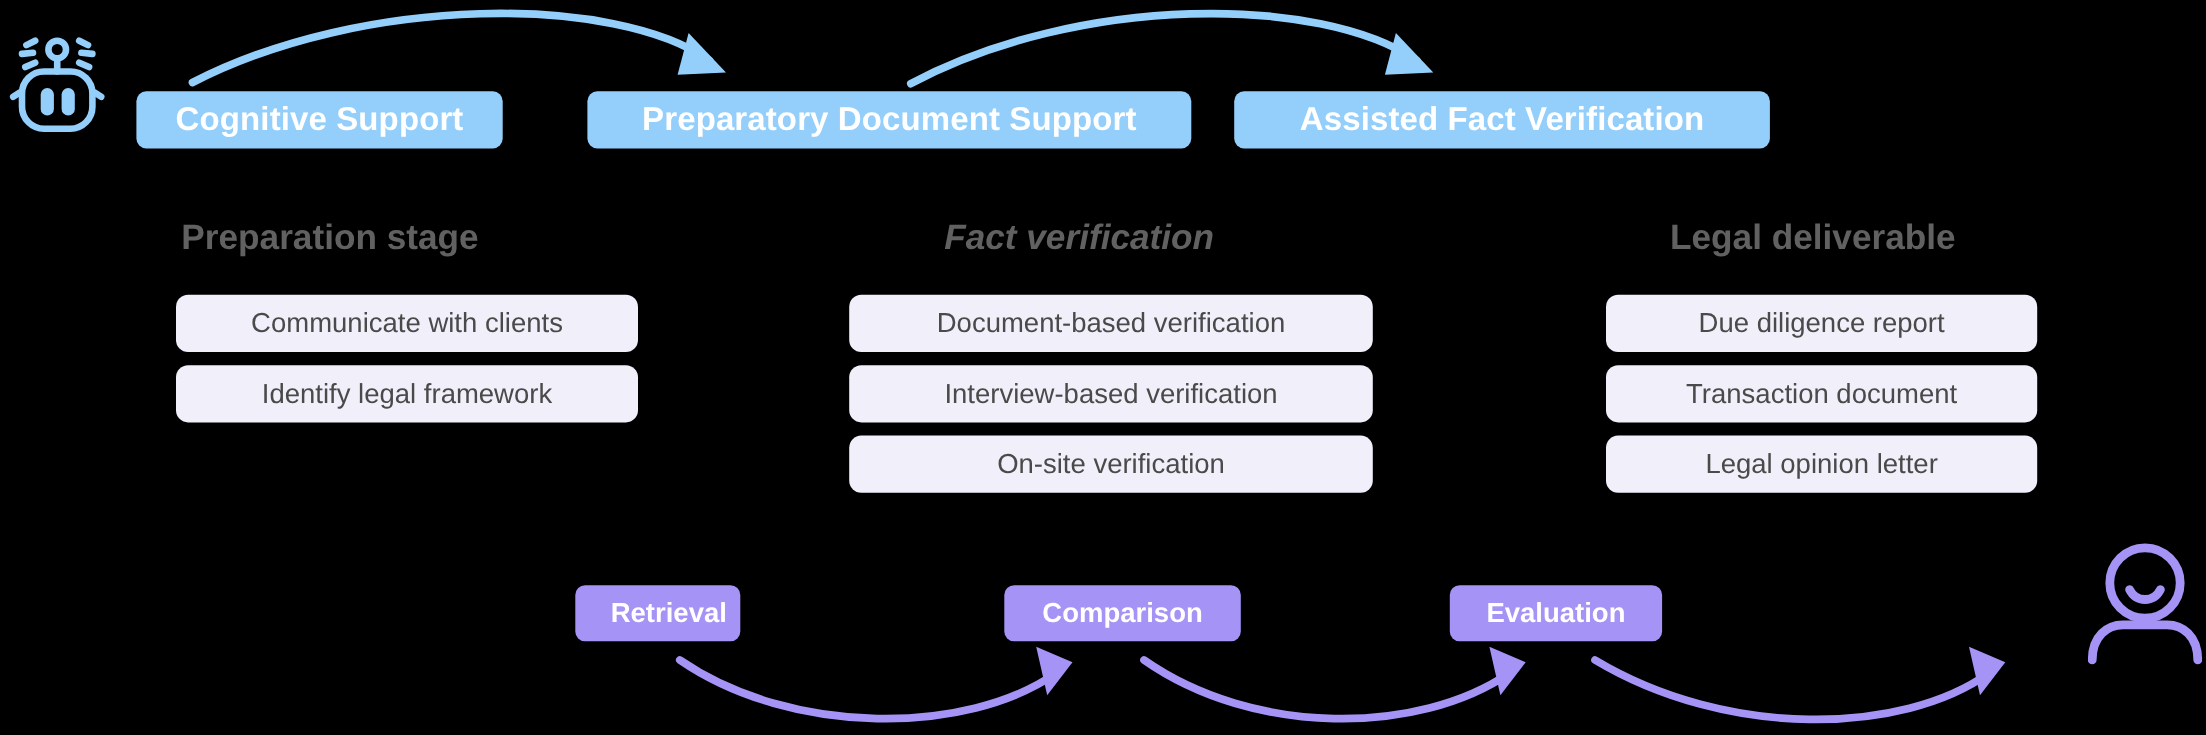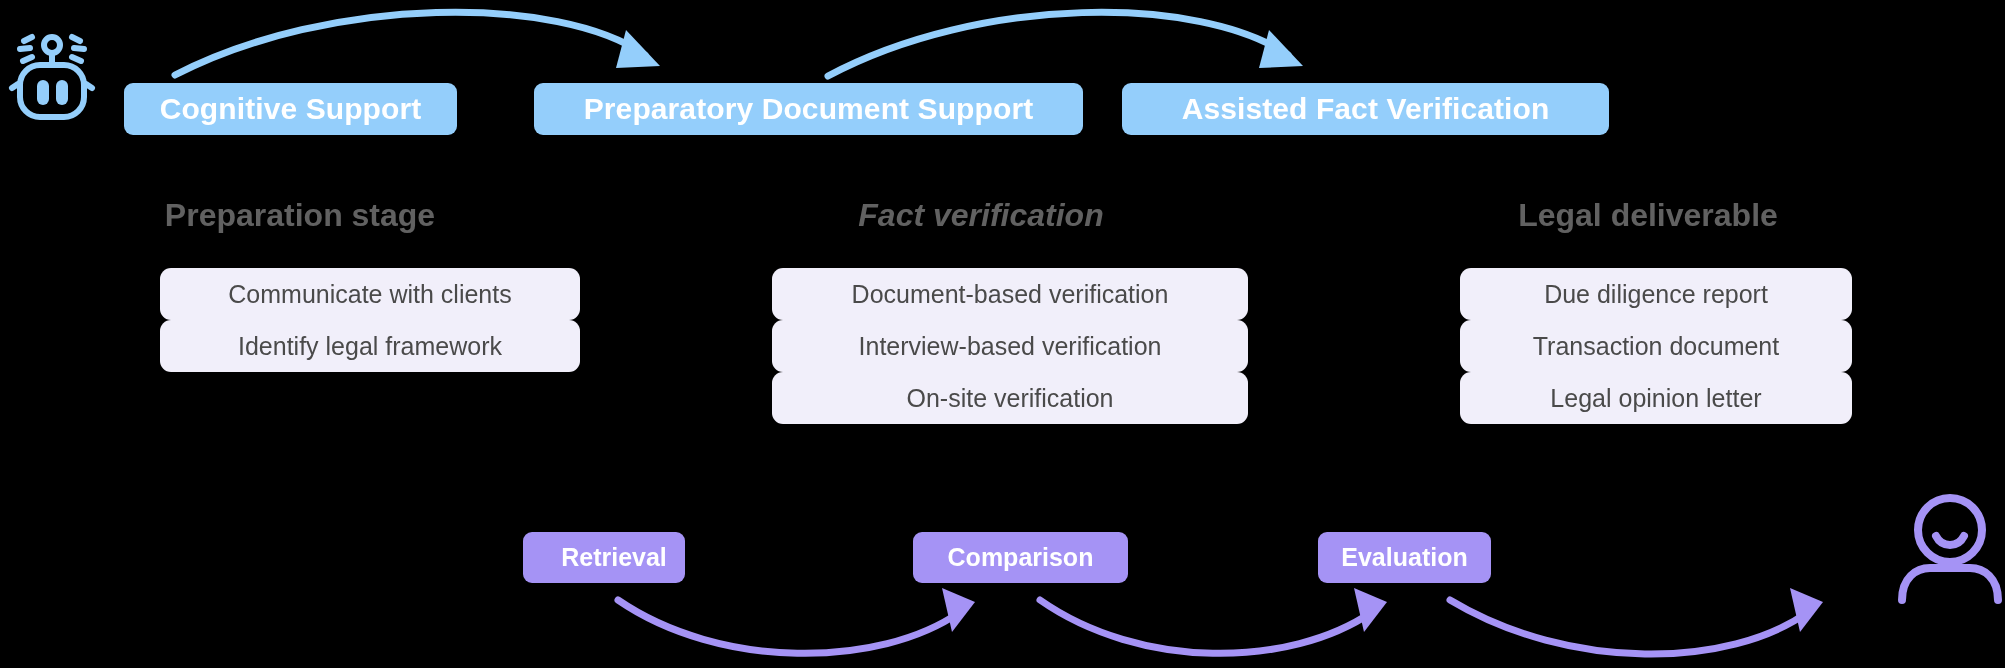--- a/index.html
+++ b/index.html
@@ -76,20 +76,21 @@
   }
   #stage-heading-0 { left: 130px; width: 340px; }
   #stage-heading-1 { left: 736px; width: 490px; font-style: italic; }
   #stage-heading-2 { left: 1448px; width: 400px; }
 
   
   .column {
     position: absolute;
     display: flex;
     flex-direction: column;
+    gap: 12px;
   }
   #column-0 { left: 160px;  top: 268px; width: 420px; }
   #column-1 { left: 772px;  top: 268px; width: 476px; }
   #column-2 { left: 1460px; top: 268px; width: 392px; }
 
   .item-box {
     background: #F1EFFA;
     border-radius: 11px;
     height: 52px;
     display: flex;
@@ -112,23 +113,23 @@
     color: #FFFFFF;
     font-size: 25px;
     font-weight: bold;
     display: flex;
     align-items: center;
     justify-content: center;
     white-space: nowrap;
     box-sizing: border-box;
     padding: 0 20px;
   }
-  #chip-action-0 { left: 523px;  width: 162px; padding-left: 40px; }
+  #chip-action-0 { left: 523px;  width: 150px; padding-left: 40px; }
   #chip-action-1 { left: 896px;  width: 215px; margin-left: 17px; }
-  #chip-action-2 { left: 1318px; width: 173px; }
+  #chip-action-2 { left: 1318px; width: 193px; }
   #chip-action-3 { left: 1714px; width: 176px; }
 </style>
 </head>
 <body>
 
 <div id="stage">
 
   <svg id="arrows" viewBox="0 0 2005 668" width="2005" height="668" xmlns="http://www.w3.org/2000/svg">
 
     <g>

